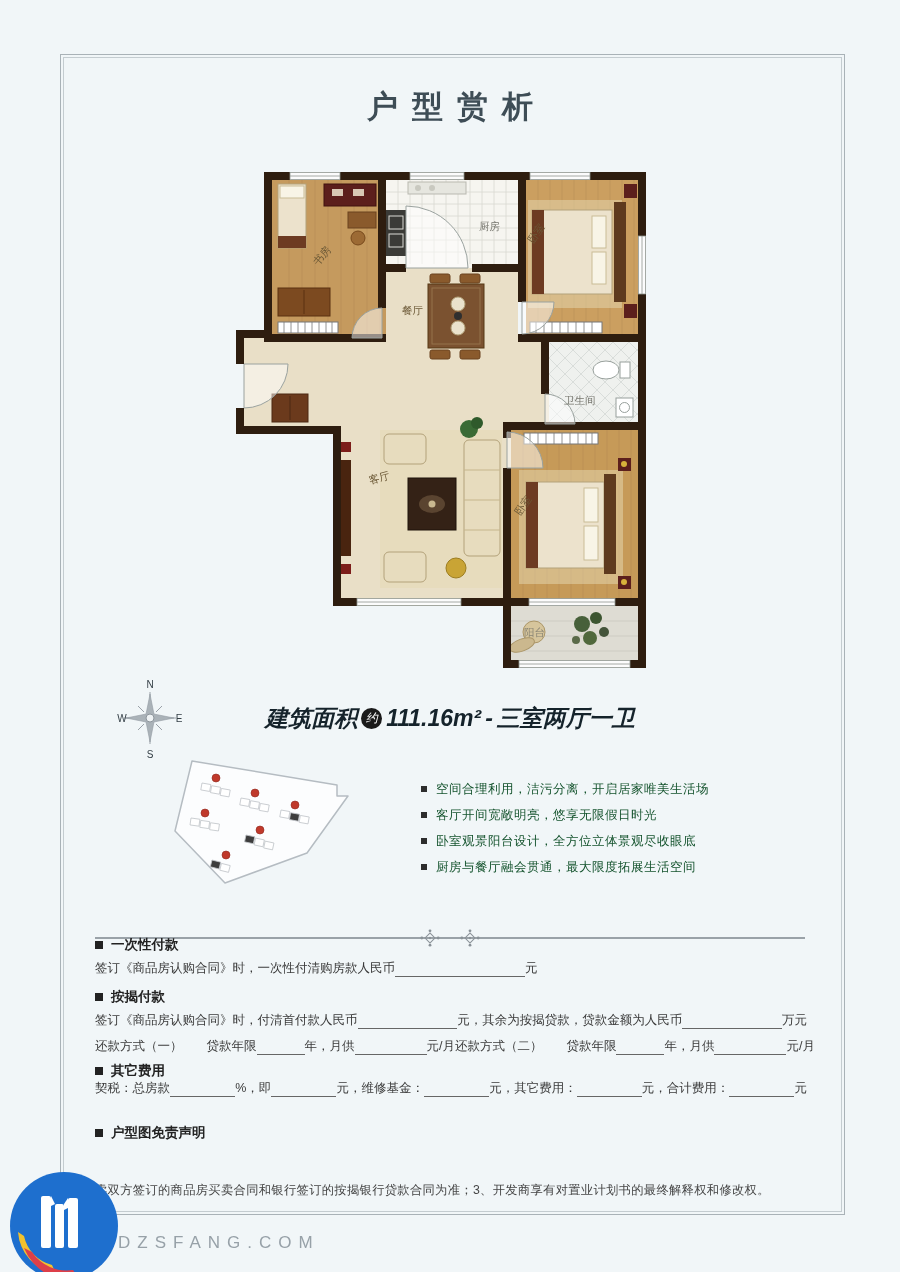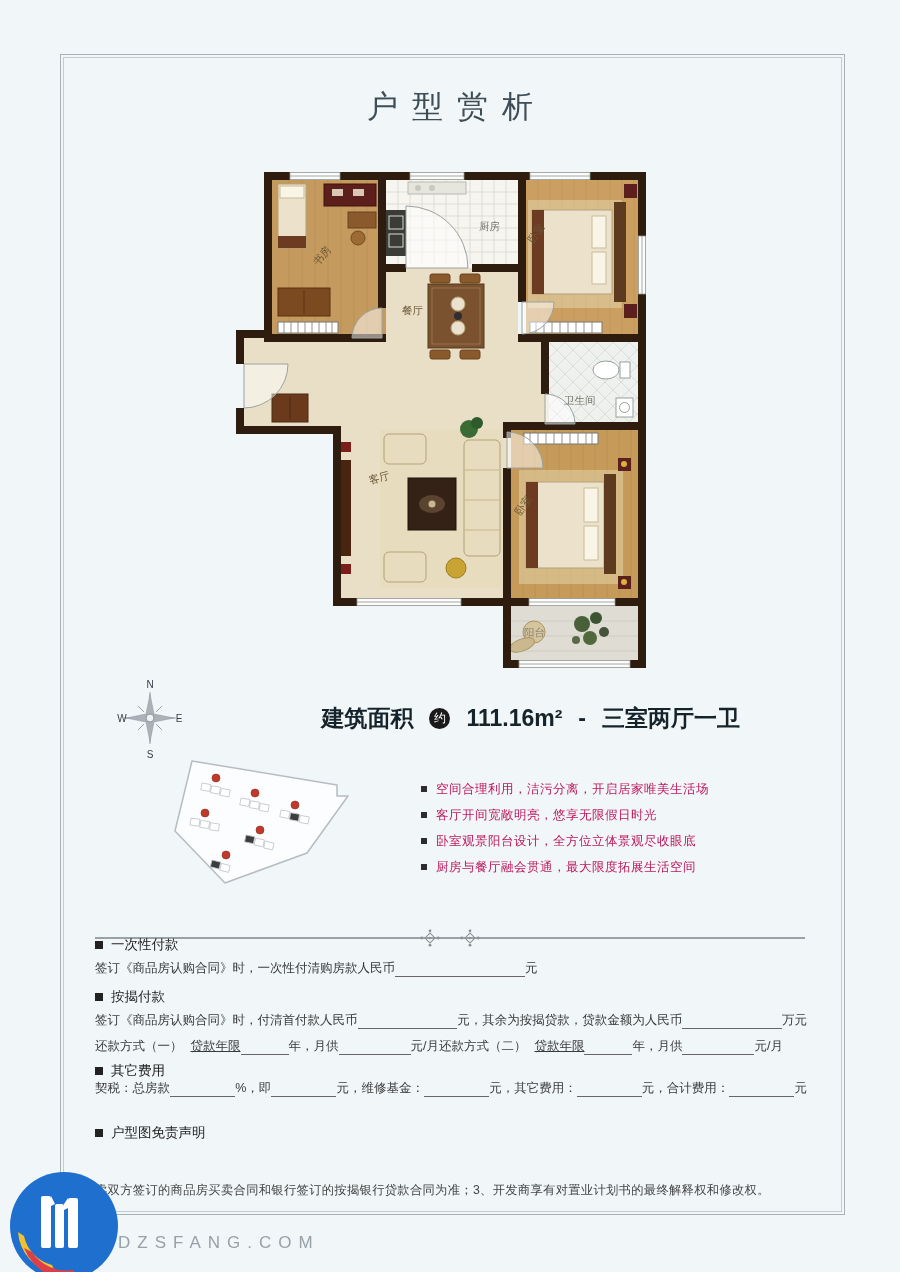--- a/index.html
+++ b/index.html
@@ -1,49 +1,49 @@
 <!DOCTYPE html>
 <html><head>
 <meta charset="utf-8">
 <style>
   html,body{margin:0;padding:0;background:#dfe7ea;}
   .page{position:relative;width:900px;height:1272px;background:#f1f6f8;overflow:hidden;
         font-family:"Liberation Sans",sans-serif;color:#333;}
   .frame{position:absolute;left:60px;top:54px;width:783px;height:1159px;border:1px solid #a9b2b7;}
   .frame::after{content:"";position:absolute;inset:2px;border:1px solid #c4ccd0;}
   .page-title{position:absolute;top:86px;left:0;right:0;text-align:center;font-size:31px;
-        letter-spacing:14px;padding-left:14px;color:#3e4d56;font-weight:400;}
+        letter-spacing:14px;padding-left:14px;color:#3e4d56;font-weight:700;}
   .page-subtitle{position:absolute;top:127px;left:0;right:0;text-align:center;
         font-family:"Liberation Serif",serif;font-weight:bold;font-size:15px;
         letter-spacing:5px;padding-left:5px;color:#3e4d56;}
   .floorplan{position:absolute;left:232px;top:172px;width:418px;height:496px;}
   .compass{position:absolute;left:116px;top:678px;width:68px;height:84px;}
   .area-row{position:absolute;top:703px;left:160px;width:580px;display:flex;align-items:center;
-        justify-content:flex-end;gap:16px;color:#15232b;font-weight:bold;font-size:23px;white-space:nowrap;}
+        justify-content:center;gap:4px;color:#15232b;font-weight:bold;font-size:23px;white-space:nowrap;font-style:italic;}
   .approx-circle{width:21px;height:21px;border-radius:50%;background:#1a1a1a;color:#fff;
         font-size:12px;display:flex;align-items:center;justify-content:center;font-weight:normal;flex:none;}
   .siteplan{position:absolute;left:158px;top:756px;width:215px;height:135px;}
   .features{position:absolute;left:421px;top:782px;width:305px;}
   .feature{display:flex;align-items:flex-start;margin-bottom:11px;font-size:12.5px;
-        color:#be185d;letter-spacing:.5px;line-height:15px;white-space:nowrap;}
+        color:#14532d;letter-spacing:.5px;line-height:15px;white-space:nowrap;}
   .sq{width:6px;height:6px;background:#2d2d2d;margin:4px 9px 0 0;flex:none;}
   .divider{position:absolute;left:95px;top:929px;width:710px;height:18px;}
   .divider .line{position:absolute;top:8px;left:0;right:0;height:2px;background:#9aa2a8;}
   .orn{position:absolute;top:0;}
-  .sec-head{position:absolute;left:95px;display:flex;align-items:center;font-weight:normal;
+  .sec-head{position:absolute;left:95px;display:flex;align-items:center;font-weight:bold;
         font-size:13.5px;color:#222;white-space:nowrap;}
   .sq2{width:8px;height:8px;background:#222;margin-right:8px;flex:none;}
   .pay-line{position:absolute;left:95px;width:712px;font-size:12.5px;color:#3a3a3a;
         display:flex;align-items:flex-end;white-space:nowrap;}
   .pay-line span{flex:none;}
   .blank{display:inline-block;border-bottom:1px solid #666;height:14px;flex:none;}
   .grow{flex:1 1 auto !important;border-bottom:1px solid #666;height:14px;min-width:40px;}
   .half{display:flex;align-items:flex-end;}
-  .spread{justify-content:flex-start;}
-  .gap-l{margin-left:8px;text-decoration:underline;}
+  .spread{justify-content:space-between;}
+  .gap-l{margin-left:24px;}
   .disc-line{position:absolute;left:95px;width:712px;font-size:12.3px;color:#454545;
         letter-spacing:.3px;white-space:nowrap;}
   .logo-circle{position:absolute;left:8px;top:1170px;width:112px;height:112px;}
   .logo-name{position:absolute;left:114px;top:1172px;font-size:54px;font-weight:bold;
         color:#1c5da8;letter-spacing:3px;opacity:.92;}
   .logo-domain{position:absolute;left:118px;top:1233px;font-size:17px;letter-spacing:7px;color:#97a1a8;}
 </style>
 </head>
 <body>
 

